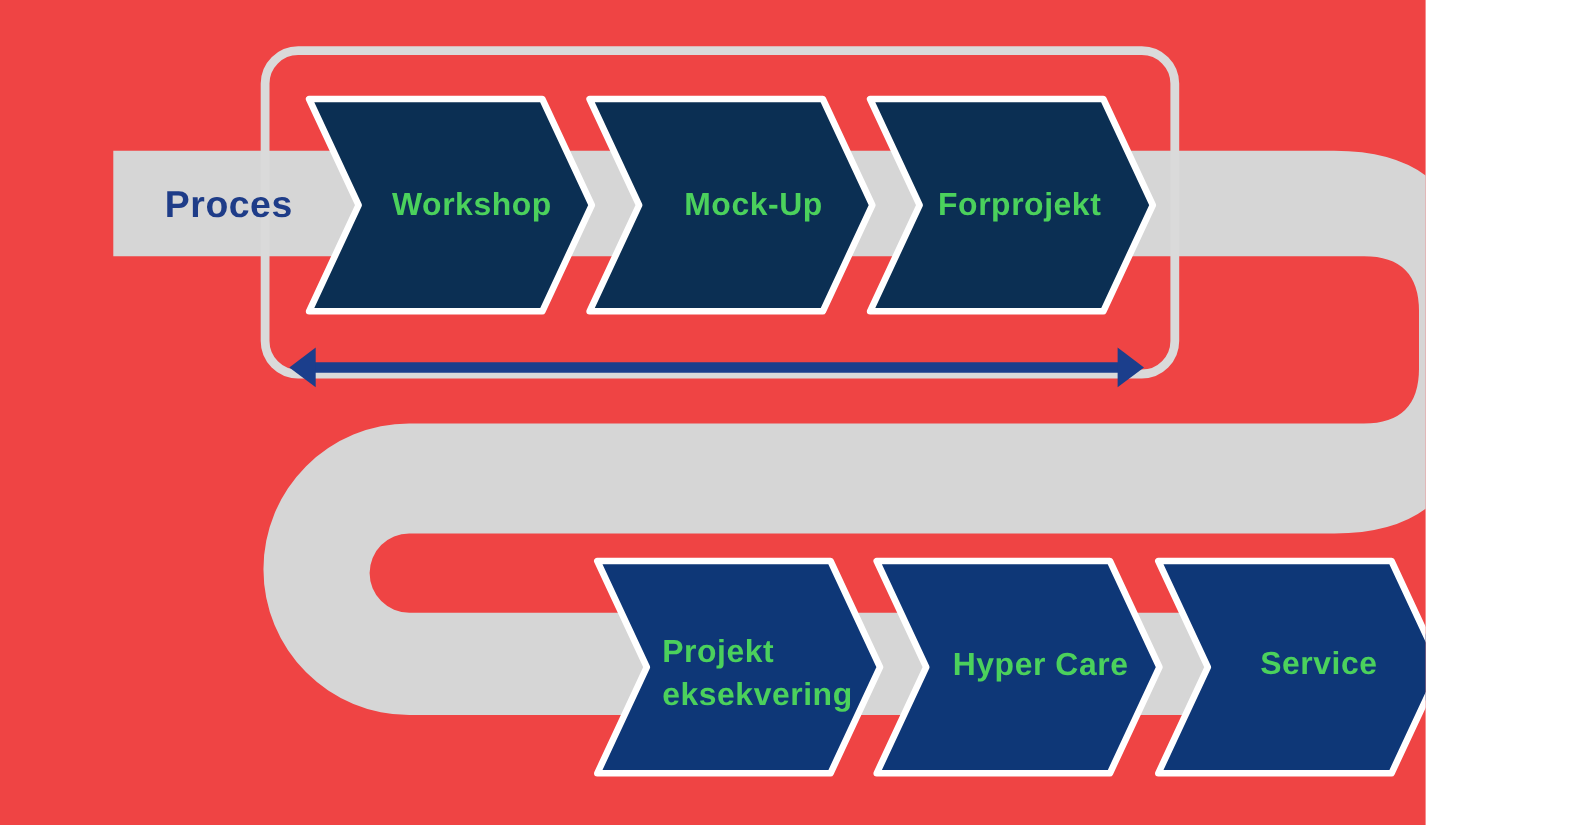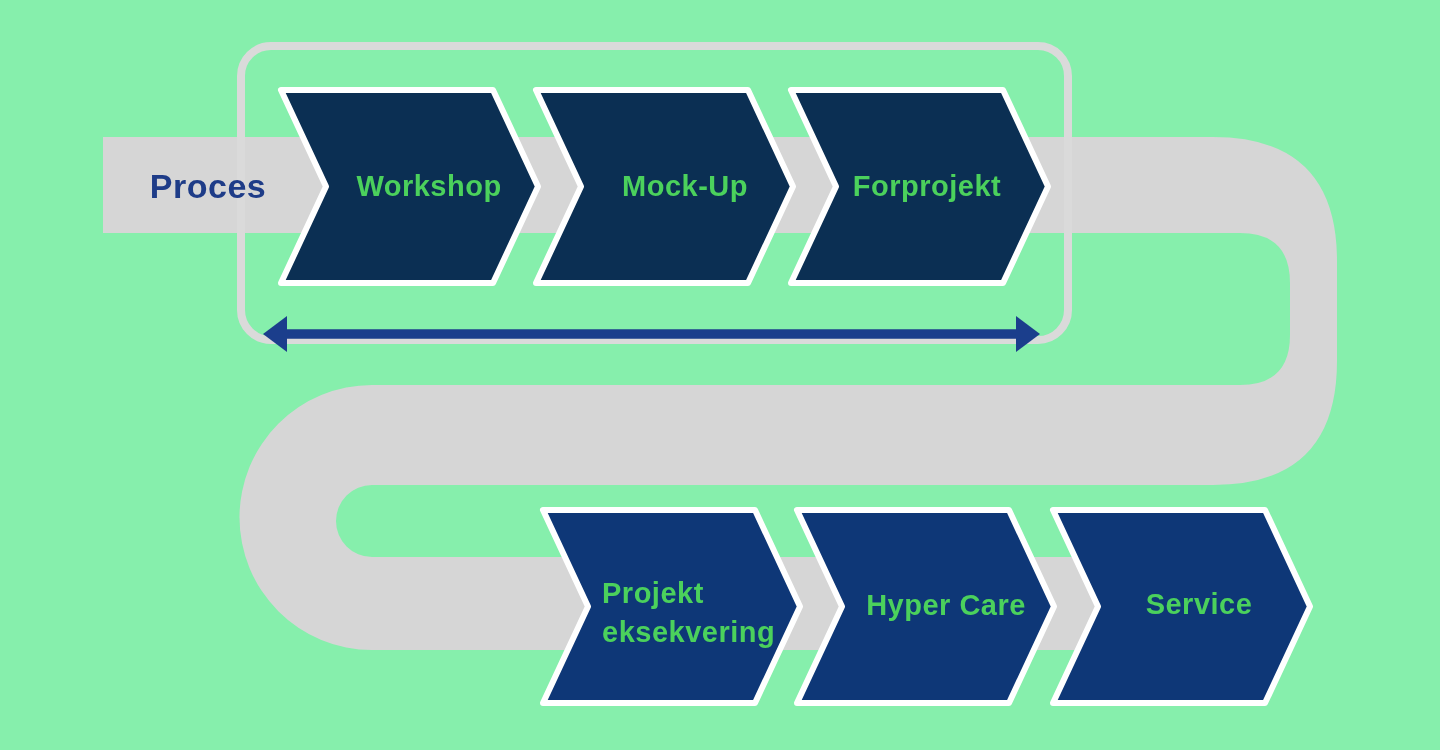--- a/index.html
+++ b/index.html
@@ -3,23 +3,23 @@
 <meta charset="utf-8">
 <style>
   html, body {
     margin: 0;
     padding: 0;
     background: #ffffff;
     font-family: "Liberation Sans", sans-serif;
   }
   .canvas {
     position: relative;
-    width: 1440px;
+    width: 1296px;
     height: 750px;
-    background: #86efac;
+    background: #ef4444;
     overflow: hidden;
   }
   svg { display: block; }
   .step-label {
     font-family: "Liberation Sans", sans-serif;
     font-weight: 700;
     font-size: 29px;
     letter-spacing: 0.5px;
   }
   .process-label {

